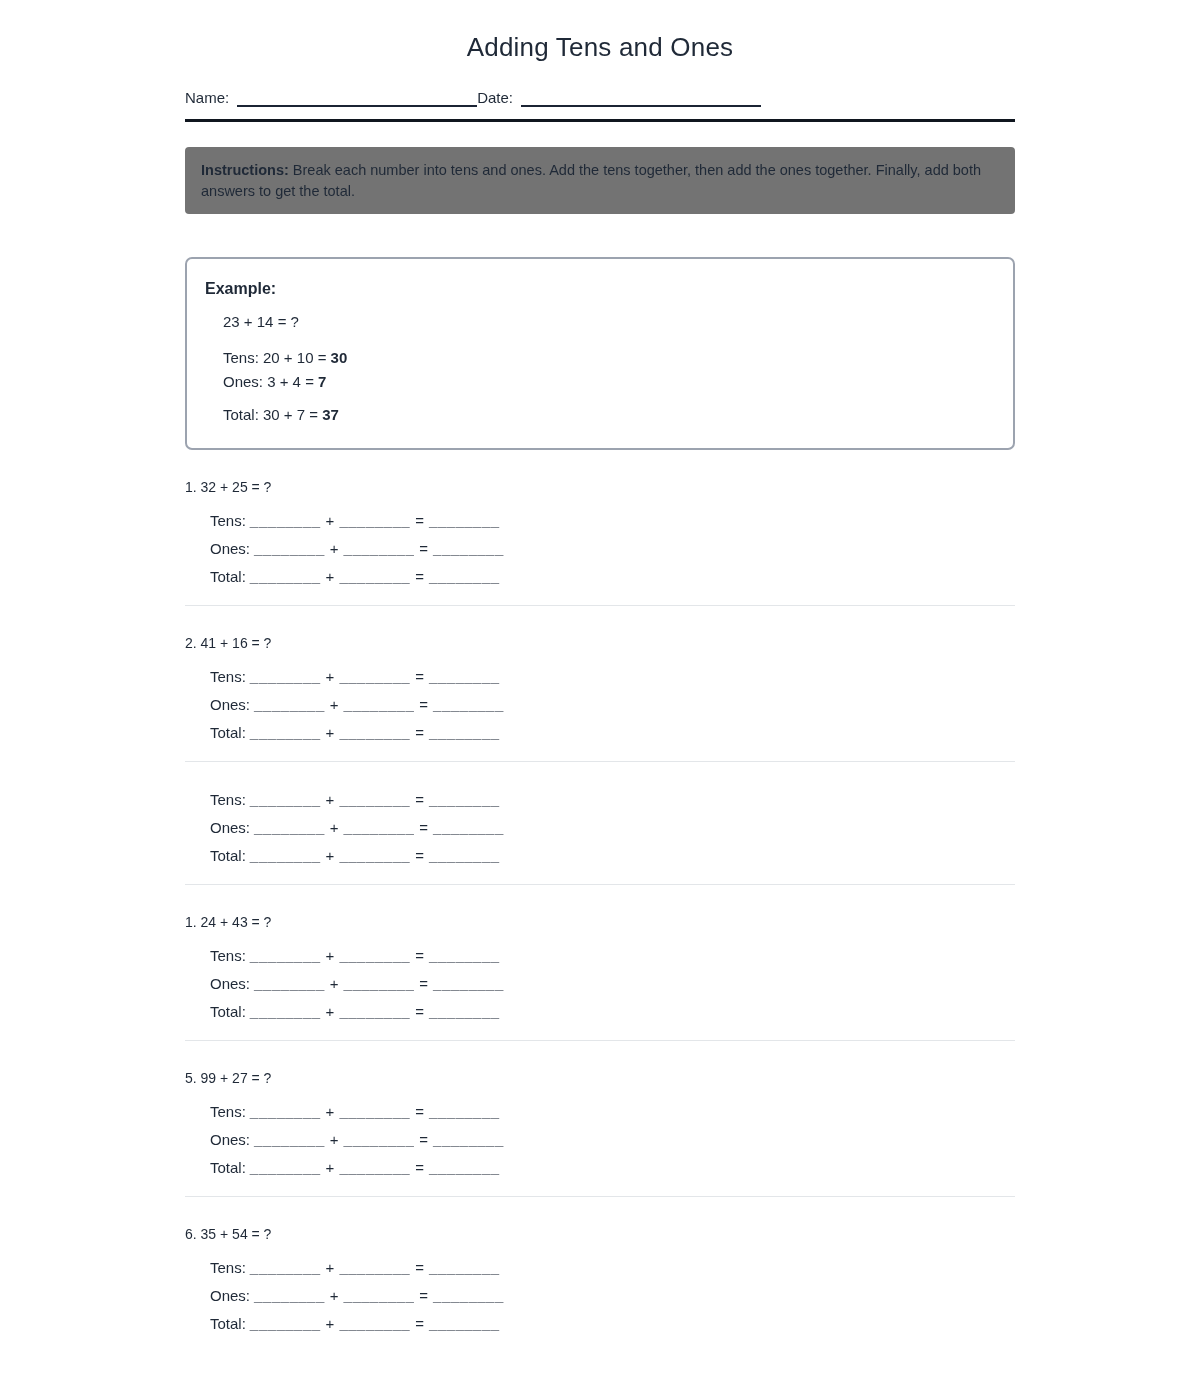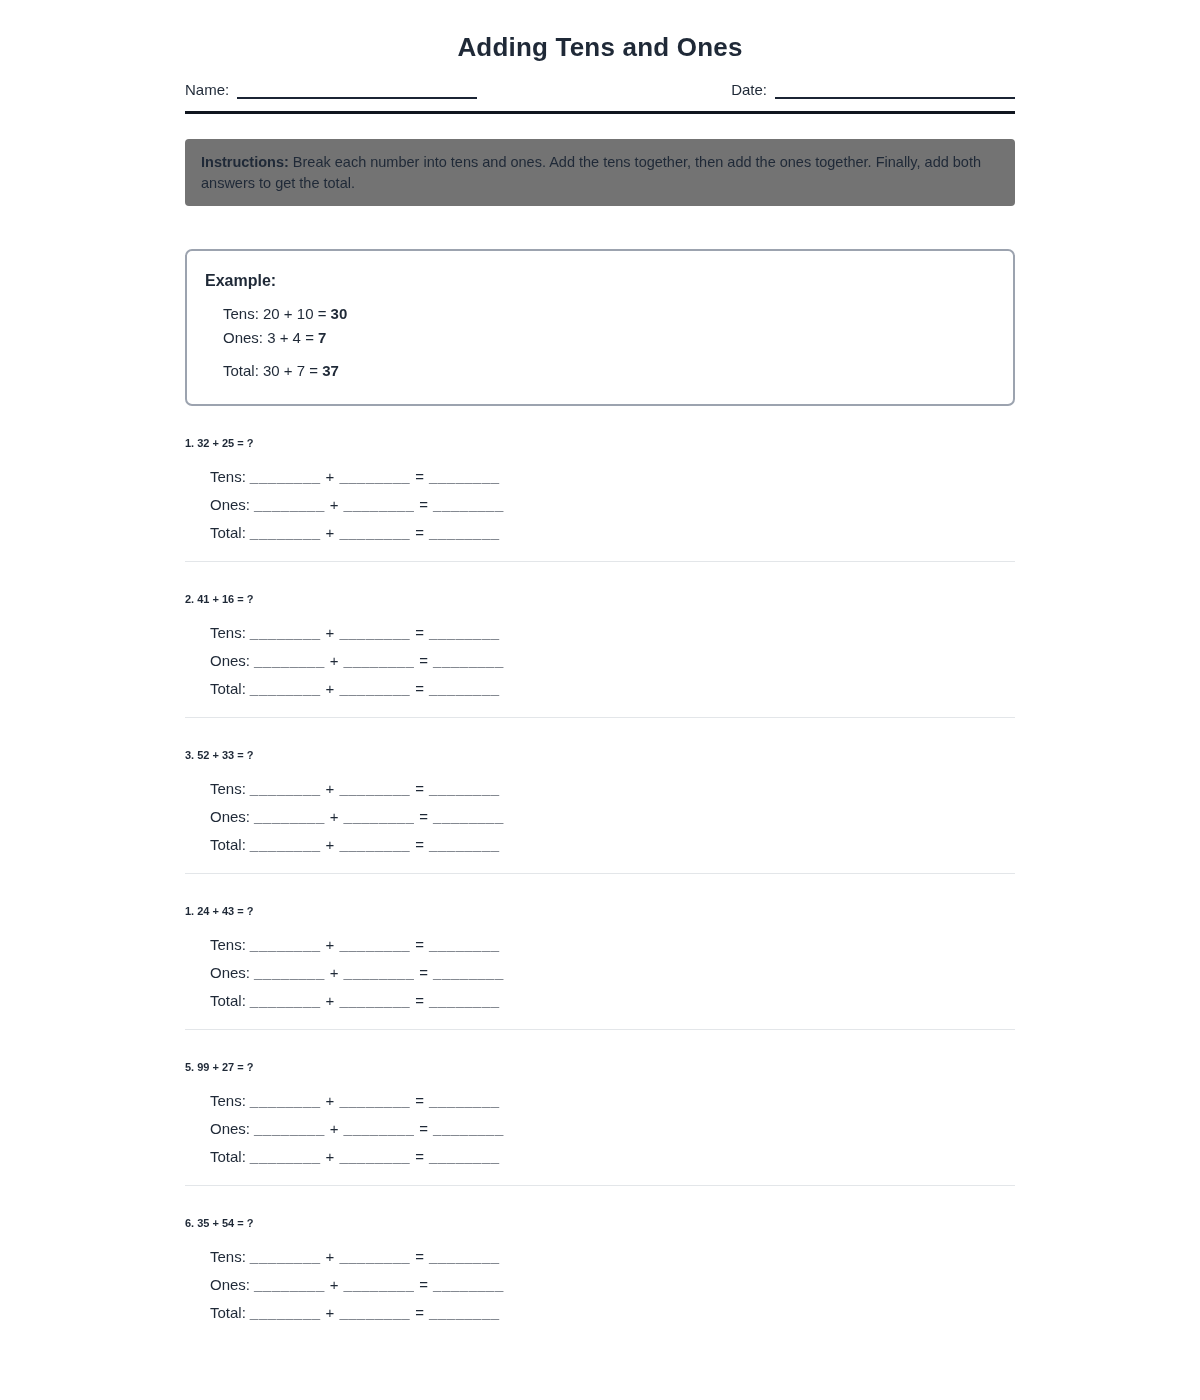--- a/index.html
+++ b/index.html
@@ -11,28 +11,27 @@
     color: #1f2937;
   }
   .page {
     width: 830px;
     margin: 0 auto;
     padding-top: 32px;
   }
   .title {
     text-align: center;
     font-size: 26px;
-    font-weight: 700;
+    font-weight: 400;
     letter-spacing: 0.2px;
     color: #1f2937;
   }
   .name-date-row {
-    margin-top: 18px;
+    margin-top: 26px;
     display: flex;
-    justify-content: space-between;
     align-items: flex-end;
   }
   .nd-group { display: flex; align-items: flex-end; }
   .nd-label { font-size: 15px; margin-right: 8px; padding-bottom: 1px; }
   .nd-line {
     display: inline-block;
     width: 240px;
     border-bottom: 2px solid #1b2434;
     height: 14px;
   }
@@ -56,21 +55,21 @@
     border-radius: 7px;
     padding: 21px 18px 24px 18px;
   }
   .example-heading { font-size: 16px; font-weight: 700; margin-bottom: 14px; }
   .example-line { font-size: 15px; margin-left: 18px; line-height: 19px; }
   .example-equation { margin-bottom: 17px; }
   .example-tens { margin-bottom: 5px; }
   .example-ones { margin-bottom: 14px; }
   .example-line b { font-weight: 700; }
   .problem { margin-top: 28px; }
-  .problem-title { font-size: 11px; font-weight: 700; line-height: 19px; margin-bottom: 14px; }
+  .problem-title { font-size: 14px; font-weight: 400; line-height: 19px; margin-bottom: 14px; }
   .p-row {
     margin: 0 0 9px 25px;
     font-size: 15px;
     line-height: 19px;
     white-space: nowrap;
   }
   .p-label { margin-right: 4px; margin-top: 36px; }
   .p-blank { letter-spacing: 0.5px; font-weight: bold; }
   .p-op { margin: 0 5px; }
   .divider {
@@ -98,20 +97,21 @@
   </div>
 
   <hr class="thick-rule">
 
   <div class="instructions">
     <b>Instructions:</b><span> Break each number into tens and ones. Add the tens together, then add the ones together. Finally, add both answers to get the total.</span>
   </div>
 
   <div class="example-box">
     <div class="example-heading">Example:</div>
+    <div class="example-line example-equation">23 + 14 = ?</div>
     <div class="example-line example-tens"><span>Tens: 20 + 10 = </span><b>30</b></div>
     <div class="example-line example-ones"><span>Ones: 3 + 4 = </span><b>7</b></div>
     <div class="example-line"><span>Total: 30 + 7 = </span><b>37</b></div>
   </div>
 
   <div id="problems-container">
   <section class="problem">
     <div class="problem-title">1. 32 + 25 = ?</div>
     <div class="p-row">
       <span class="p-label">Tens:</span><span class="p-blank">________</span><span class="p-op">+</span><span class="p-blank">________</span><span class="p-op">=</span><span class="p-blank">________</span>
@@ -133,21 +133,20 @@
     <div class="p-row">
       <span class="p-label">Ones:</span><span class="p-blank">________</span><span class="p-op">+</span><span class="p-blank">________</span><span class="p-op">=</span><span class="p-blank">________</span>
     </div>
     <div class="p-row">
       <span class="p-label">Total:</span><span class="p-blank">________</span><span class="p-op">+</span><span class="p-blank">________</span><span class="p-op">=</span><span class="p-blank">________</span>
     </div>
     <hr class="divider">
   </section>
 
   <section class="problem">
-    <div class="problem-title">3. 52 + 33 = ?</div>
     <div class="p-row">
       <span class="p-label">Tens:</span><span class="p-blank">________</span><span class="p-op">+</span><span class="p-blank">________</span><span class="p-op">=</span><span class="p-blank">________</span>
     </div>
     <div class="p-row">
       <span class="p-label">Ones:</span><span class="p-blank">________</span><span class="p-op">+</span><span class="p-blank">________</span><span class="p-op">=</span><span class="p-blank">________</span>
     </div>
     <div class="p-row">
       <span class="p-label">Total:</span><span class="p-blank">________</span><span class="p-op">+</span><span class="p-blank">________</span><span class="p-op">=</span><span class="p-blank">________</span>
     </div>
     <hr class="divider">

